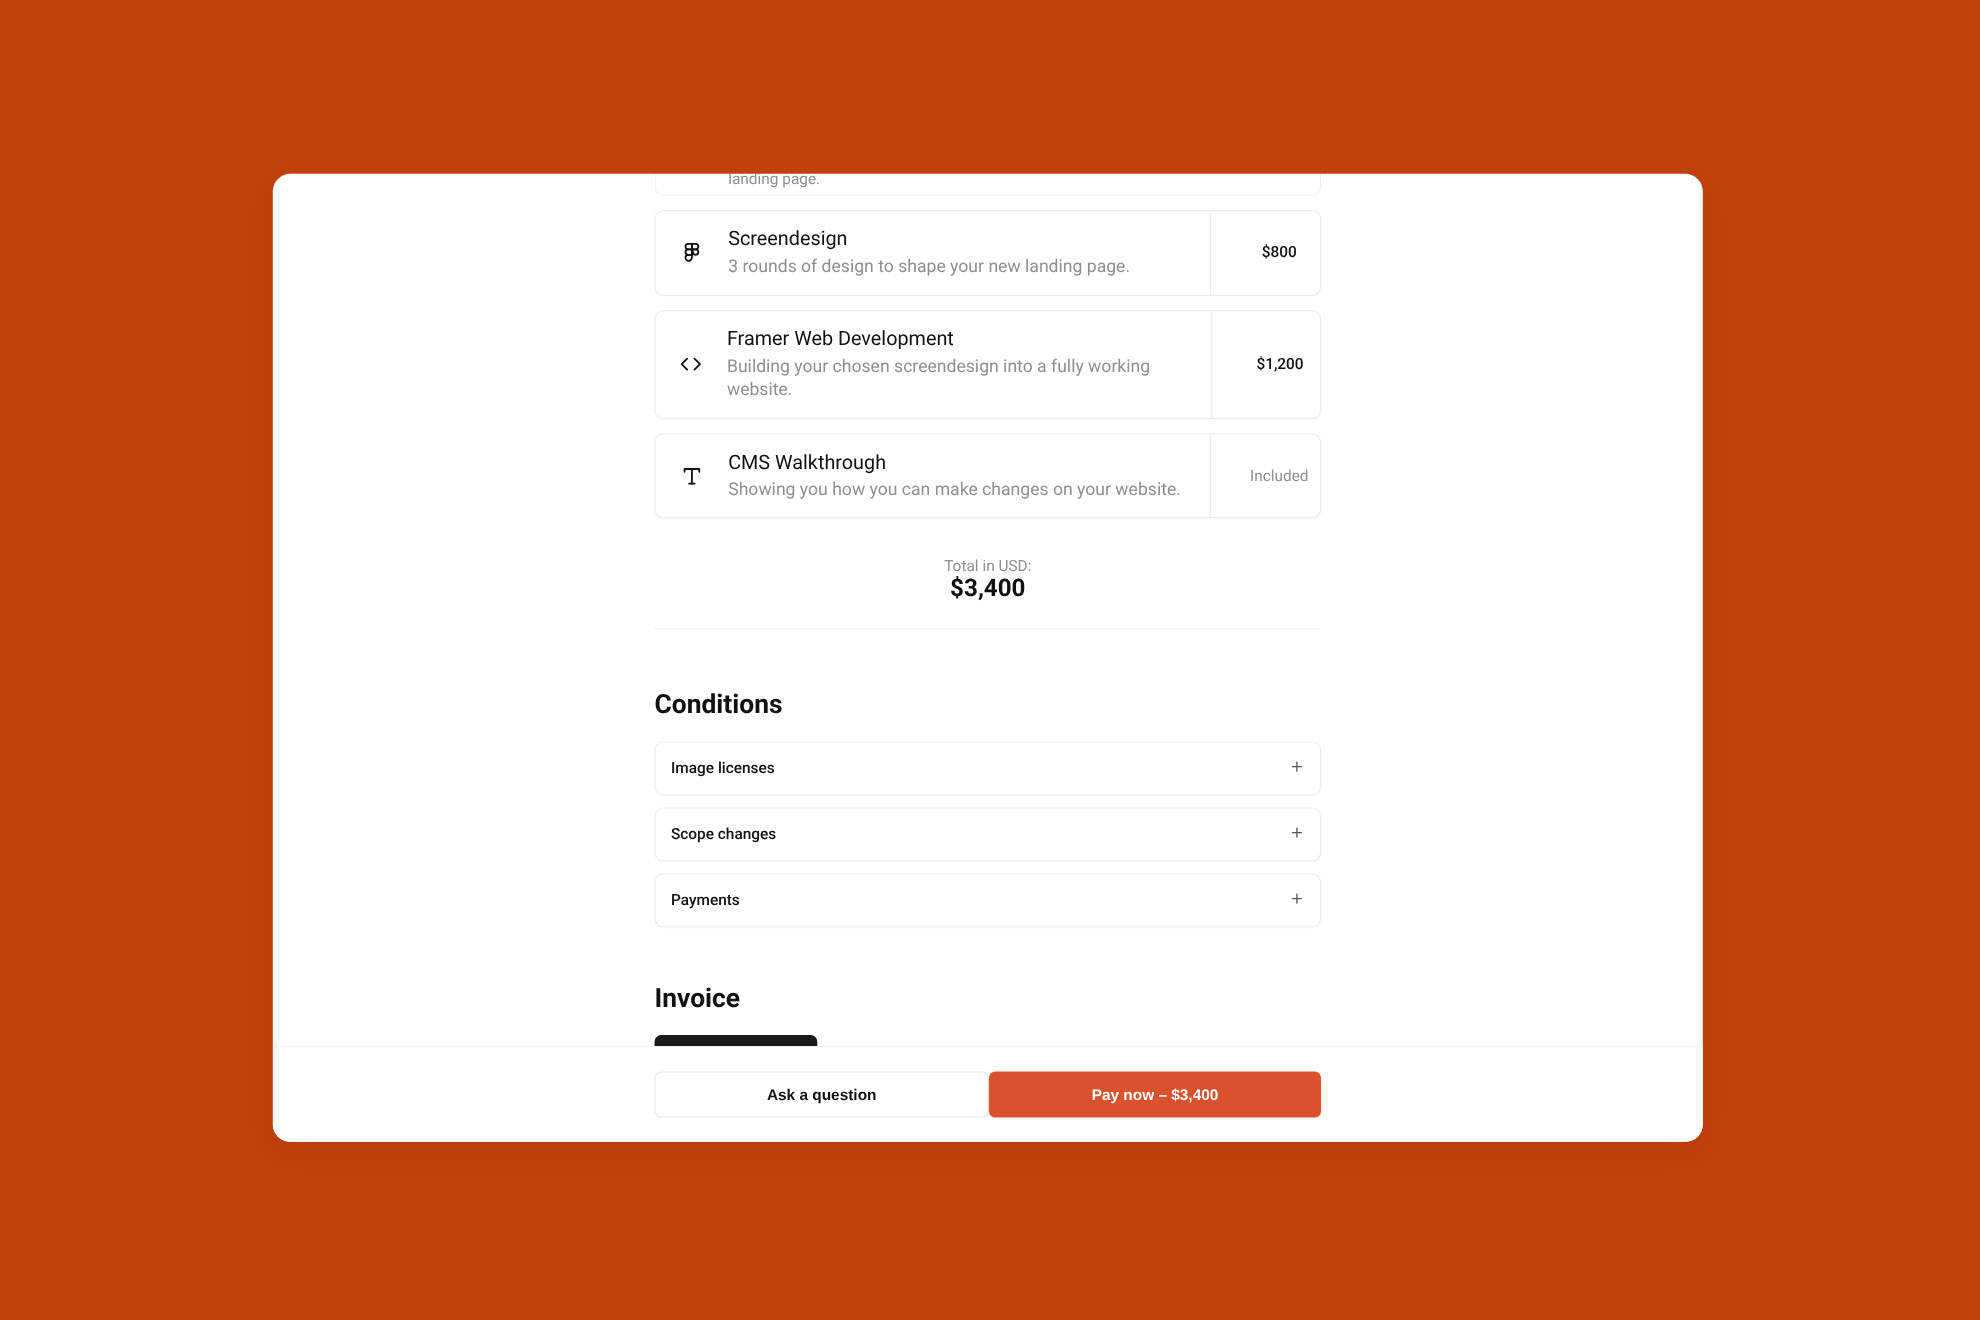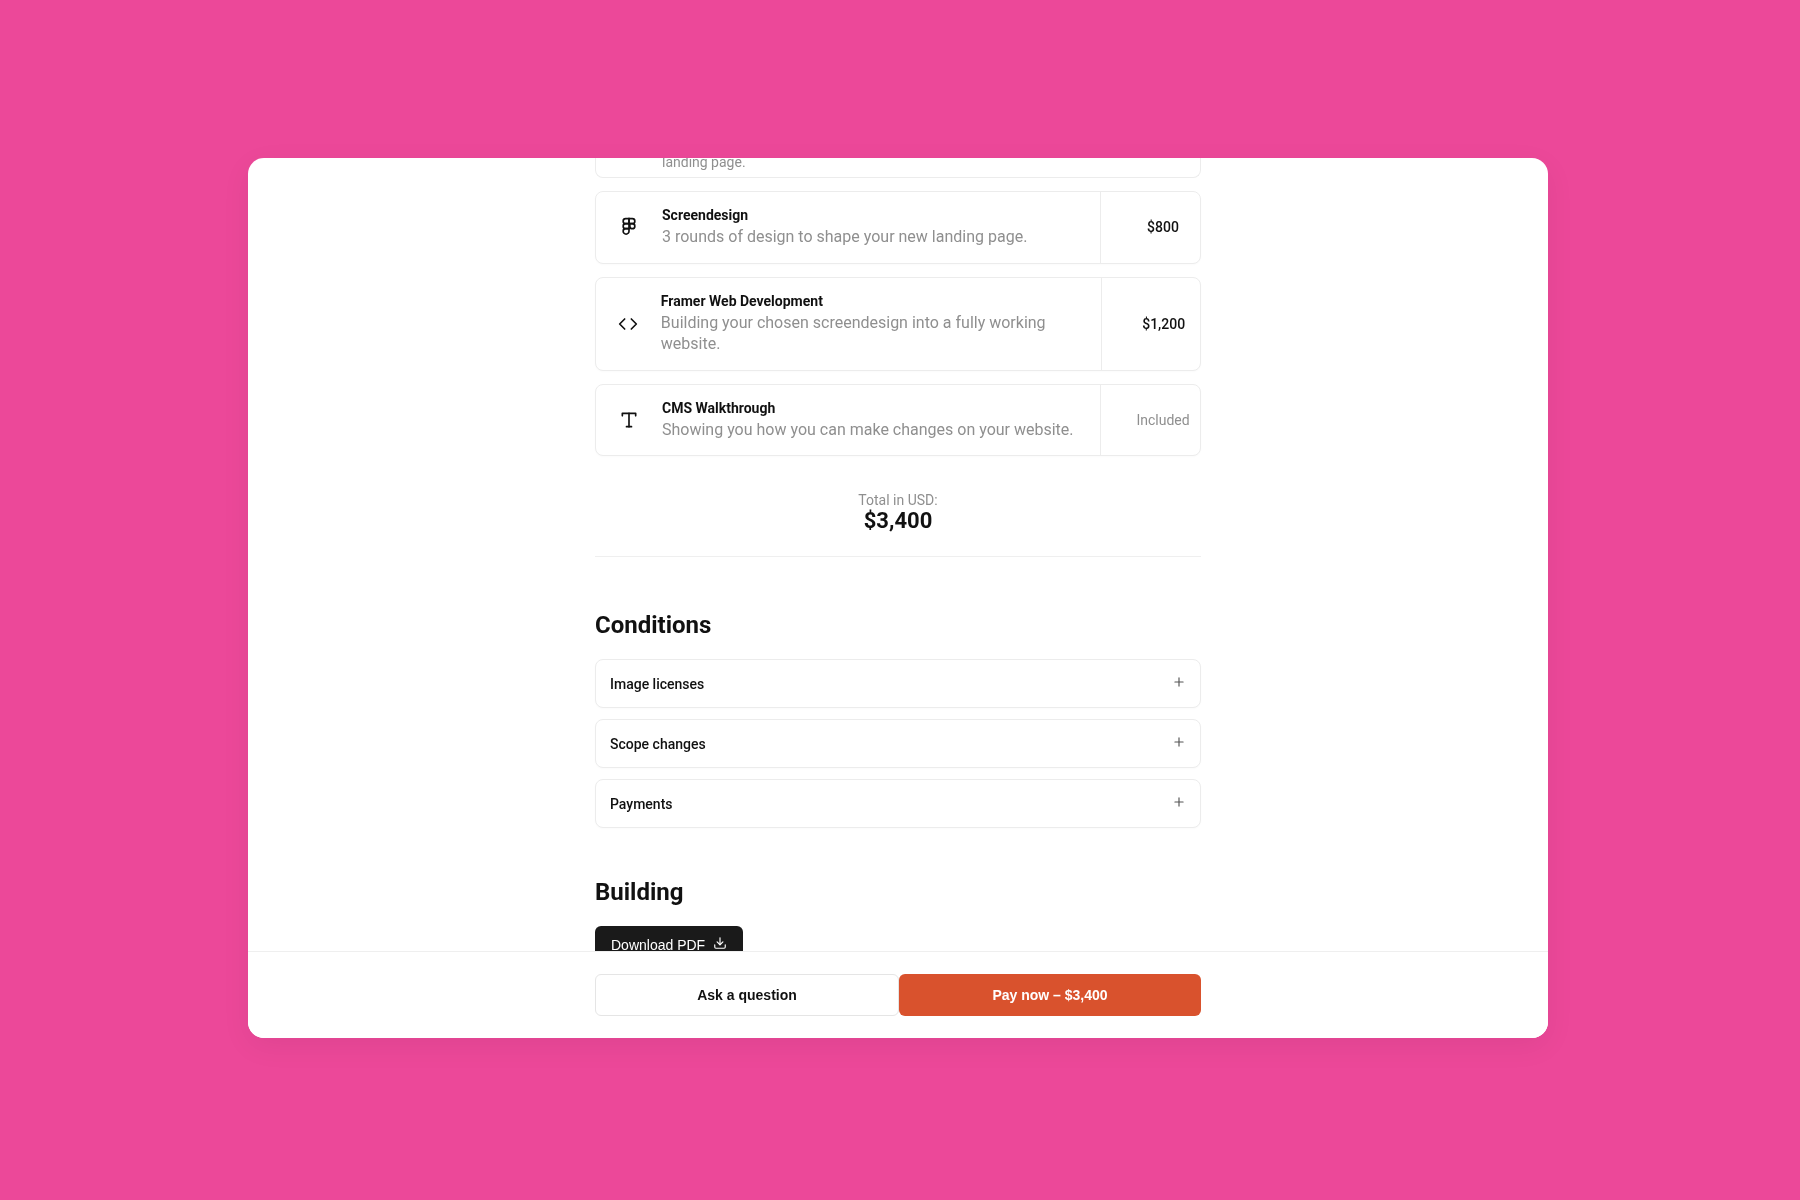--- a/index.html
+++ b/index.html
@@ -9,21 +9,21 @@
     font-family: -apple-system, BlinkMacSystemFont, "Segoe UI", Roboto, "Helvetica Neue", Arial, sans-serif;
     color: #111;
     display: flex;
     align-items: flex-start;
     justify-content: center;
   }
   .canvas {
     width: 1800px;
     height: 1200px;
     position: relative;
-    background: #ec4899;
+    background: #c2410c;
   }
   .panel {
     position: absolute;
     left: 248px;
     top: 158px;
     width: 1300px;
     height: 880px;
     background: #fff;
     border-radius: 16px;
     box-shadow: 0 8px 30px rgba(0,0,0,0.06);
@@ -58,22 +58,22 @@
     align-items: center;
     justify-content: center;
     font-size: 20px;
     color: #111;
   }
   .li-body {
     flex: 1 1 auto;
     padding: 15px 0 15px 0;
   }
   .li-title {
-    font-size: 14px;
-    font-weight: 700;
+    font-size: 18px;
+    font-weight: 400;
     color: #111;
     margin-bottom: 3px;
   }
   .li-desc {
     font-size: 16px;
     color: #8f8f8f;
     line-height: 1.35;
   }
   .li-price {
     width: 100px;
@@ -297,21 +297,21 @@
           <span class="acc-label">Payments</span>
           <span class="acc-plus">
             <svg width="14" height="14" viewBox="0 0 24 24" fill="none" stroke="currentColor" stroke-width="2" stroke-linecap="round">
                 <line x1="12" y1="5" x2="12" y2="19"></line>
                 <line x1="5" y1="12" x2="19" y2="12"></line>
               </svg>
           </span>
         </div>
 
         
-        <h2 class="invoice-title">Building</h2>
+        <h2 class="invoice-title">Invoice</h2>
         <button class="download-btn">
           <span>Download PDF</span>
           <span>
             <svg viewBox="0 0 24 24" fill="none" stroke="currentColor" stroke-width="2" stroke-linecap="round" stroke-linejoin="round">
               <path d="M21 15v4a2 2 0 0 1-2 2H5a2 2 0 0 1-2-2v-4"></path>
               <polyline points="7 10 12 15 17 10"></polyline>
               <line x1="12" y1="15" x2="12" y2="3"></line>
             </svg>
           </span>
         </button>

